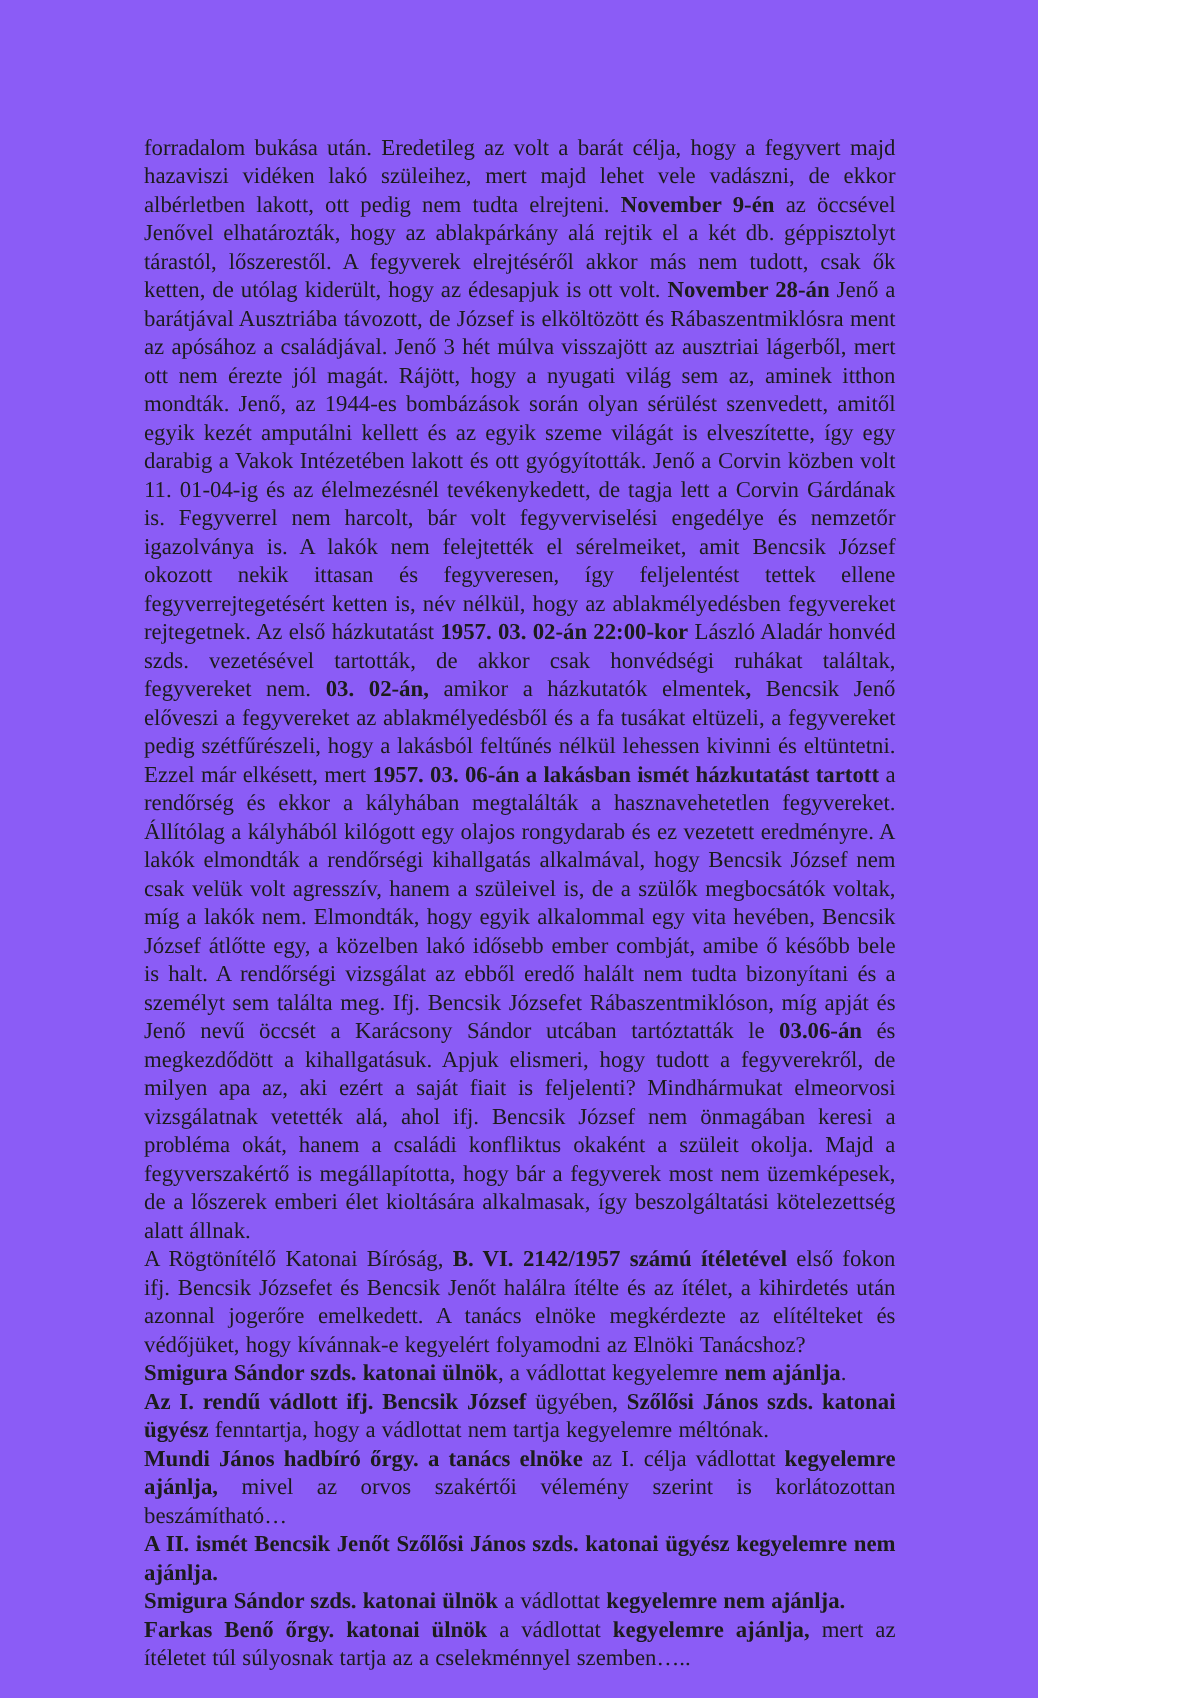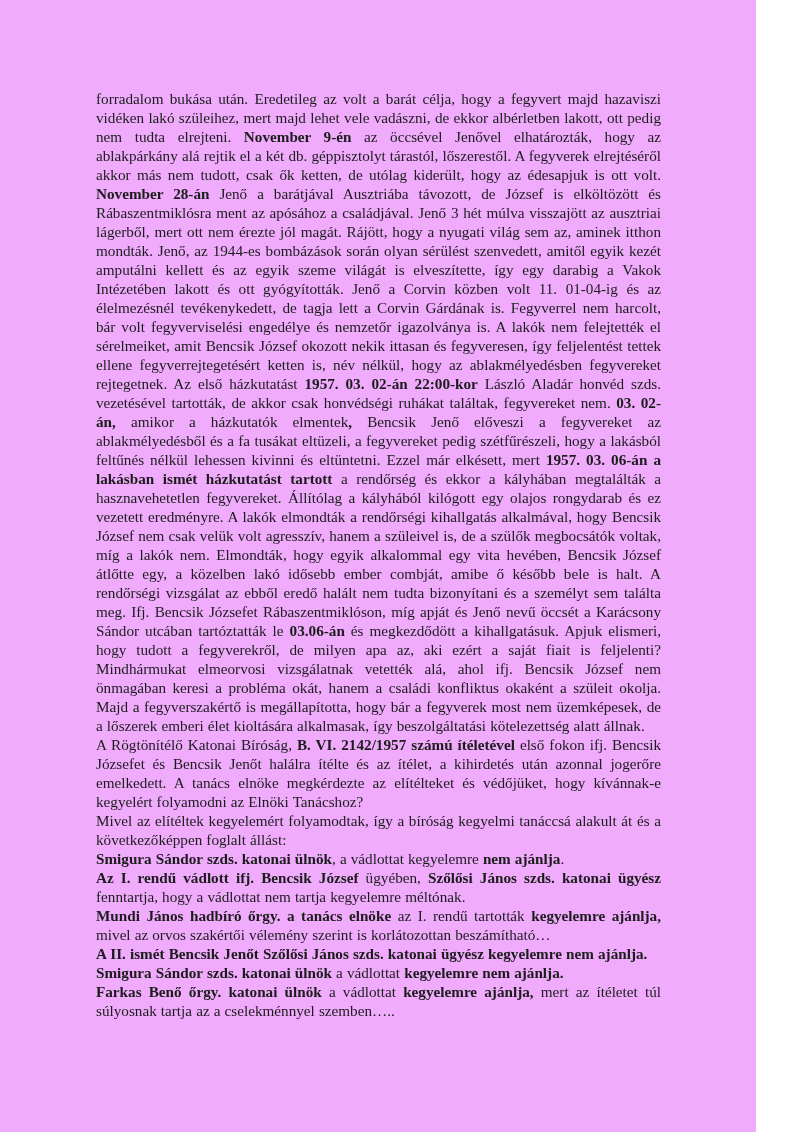--- a/index.html
+++ b/index.html
@@ -7,24 +7,24 @@
     padding: 0;
     background: #ffffff;
   }
   body {
     width: 800px;
     height: 1132px;
     overflow: hidden;
   }
   .page {
     box-sizing: border-box;
-    width: 756px;
+    width: 692px;
     height: 1132px;
     padding: 89px 95px 0 96px;
-    background: #f0abfc;
+    background: #8b5cf6;
   }
   .doc-body {
     color: #1c1c1c;
   }
   .para {
     margin: 0;
     font-family: "Liberation Serif", "DejaVu Serif", serif;
     font-size: 15.2px;
     line-height: 19px;
     text-align: justify;
@@ -35,21 +35,20 @@
     font-weight: 700;
   }
 </style>
 </head>
 <body>
 
 <main class="page">
   <article id="doc" class="doc-body">
       <p class="para"><span>forradalom bukása után. Eredetileg az volt a barát célja, hogy a fegyvert majd hazaviszi vidéken lakó szüleihez, mert majd lehet vele vadászni, de ekkor albérletben lakott, ott pedig nem tudta elrejteni. </span><b>November 9-én</b><span> az öccsével Jenővel elhatározták, hogy az ablakpárkány alá rejtik el a két db. géppisztolyt tárastól, lőszerestől. A fegyverek elrejtéséről akkor más nem tudott, csak ők ketten, de utólag kiderült, hogy az édesapjuk is ott volt. </span><b>November 28-án</b><span> Jenő a barátjával Ausztriába távozott, de József is elköltözött és Rábaszentmiklósra ment az apósához a családjával. Jenő 3 hét múlva visszajött az ausztriai lágerből, mert ott nem érezte jól magát. Rájött, hogy a nyugati világ sem az, aminek itthon mondták. Jenő, az 1944-es bombázások során olyan sérülést szenvedett, amitől egyik kezét amputálni kellett és az egyik szeme világát is elveszítette, így egy darabig a Vakok Intézetében lakott és ott gyógyították. Jenő a Corvin közben volt 11. 01-04-ig és az élelmezésnél tevékenykedett, de tagja lett a Corvin Gárdának is. Fegyverrel nem harcolt, bár volt fegyverviselési engedélye és nemzetőr igazolványa is. A lakók nem felejtették el sérelmeiket, amit Bencsik József okozott nekik ittasan és fegyveresen, így feljelentést tettek ellene fegyverrejtegetésért ketten is, név nélkül, hogy az ablakmélyedésben fegyvereket rejtegetnek. Az első házkutatást </span><b>1957. 03. 02-án 22:00-kor</b><span> László Aladár honvéd szds. vezetésével tartották, de akkor csak honvédségi ruhákat találtak, fegyvereket nem. </span><b>03. 02-án,</b><span> amikor a házkutatók elmentek</span><b>,</b><span> Bencsik Jenő előveszi a fegyvereket az ablakmélyedésből és a fa tusákat eltüzeli, a fegyvereket pedig szétfűrészeli, hogy a lakásból feltűnés nélkül lehessen kivinni és eltüntetni. Ezzel már elkésett, mert </span><b>1957. 03. 06-án a lakásban ismét házkutatást tartott</b><span> a rendőrség és ekkor a kályhában megtalálták a hasznavehetetlen fegyvereket. Állítólag a kályhából kilógott egy olajos rongydarab és ez vezetett eredményre. A lakók elmondták a rendőrségi kihallgatás alkalmával, hogy Bencsik József nem csak velük volt agresszív, hanem a szüleivel is, de a szülők megbocsátók voltak, míg a lakók nem. Elmondták, hogy egyik alkalommal egy vita hevében, Bencsik József átlőtte egy, a közelben lakó idősebb ember combját, amibe ő később bele is halt. A rendőrségi vizsgálat az ebből eredő halált nem tudta bizonyítani és a személyt sem találta meg. Ifj. Bencsik Józsefet Rábaszentmiklóson, míg apját és Jenő nevű öccsét a Karácsony Sándor utcában tartóztatták le </span><b>03.06-án</b><span> és megkezdődött a kihallgatásuk. Apjuk elismeri, hogy tudott a fegyverekről, de milyen apa az, aki ezért a saját fiait is feljelenti? Mindhármukat elmeorvosi vizsgálatnak vetették alá, ahol ifj. Bencsik József nem önmagában keresi a probléma okát, hanem a családi konfliktus okaként a szüleit okolja. Majd a fegyverszakértő is megállapította, hogy bár a fegyverek most nem üzemképesek, de a lőszerek emberi élet kioltására alkalmasak, így beszolgáltatási kötelezettség alatt állnak.</span></p>
       <p class="para"><span>A Rögtönítélő Katonai Bíróság, </span><b>B. VI. 2142/1957 számú ítéletével</b><span> első fokon ifj. Bencsik Józsefet és Bencsik Jenőt halálra ítélte és az ítélet, a kihirdetés után azonnal jogerőre emelkedett. A tanács elnöke megkérdezte az elítélteket és védőjüket, hogy kívánnak-e kegyelért folyamodni az Elnöki Tanácshoz?</span></p>
-      <p class="para"><span>Mivel az elítéltek kegyelemért folyamodtak, így a bíróság kegyelmi tanáccsá alakult át és a következőképpen foglalt állást:</span></p>
       <p class="para"><b>Smigura Sándor szds. katonai ülnök</b><span>, a vádlottat kegyelemre </span><b>nem ajánlja</b><span>.</span></p>
       <p class="para"><b>Az I. rendű vádlott ifj. Bencsik József</b><span> ügyében, </span><b>Szőlősi János szds. katonai ügyész</b><span> fenntartja, hogy a vádlottat nem tartja kegyelemre méltónak.</span></p>
-      <p class="para"><b>Mundi János hadbíró őrgy. a tanács elnöke</b><span> az I. rendű tartották </span><b>kegyelemre ajánlja,</b><span> mivel az orvos szakértői vélemény szerint is korlátozottan beszámítható…</span></p>
+      <p class="para"><b>Mundi János hadbíró őrgy. a tanács elnöke</b><span> az I. célja vádlottat </span><b>kegyelemre ajánlja,</b><span> mivel az orvos szakértői vélemény szerint is korlátozottan beszámítható…</span></p>
       <p class="para"><b>A II. ismét Bencsik Jenőt Szőlősi János szds. katonai ügyész kegyelemre nem ajánlja.</b></p>
       <p class="para"><b>Smigura Sándor szds. katonai ülnök</b><span> a vádlottat </span><b>kegyelemre nem ajánlja.</b></p>
       <p class="para"><b>Farkas Benő őrgy. katonai ülnök</b><span> a vádlottat </span><b>kegyelemre ajánlja,</b><span> mert az ítéletet túl súlyosnak tartja az a cselekménnyel szemben…..</span></p>
     </article>
 </main>
 
 </body></html>

